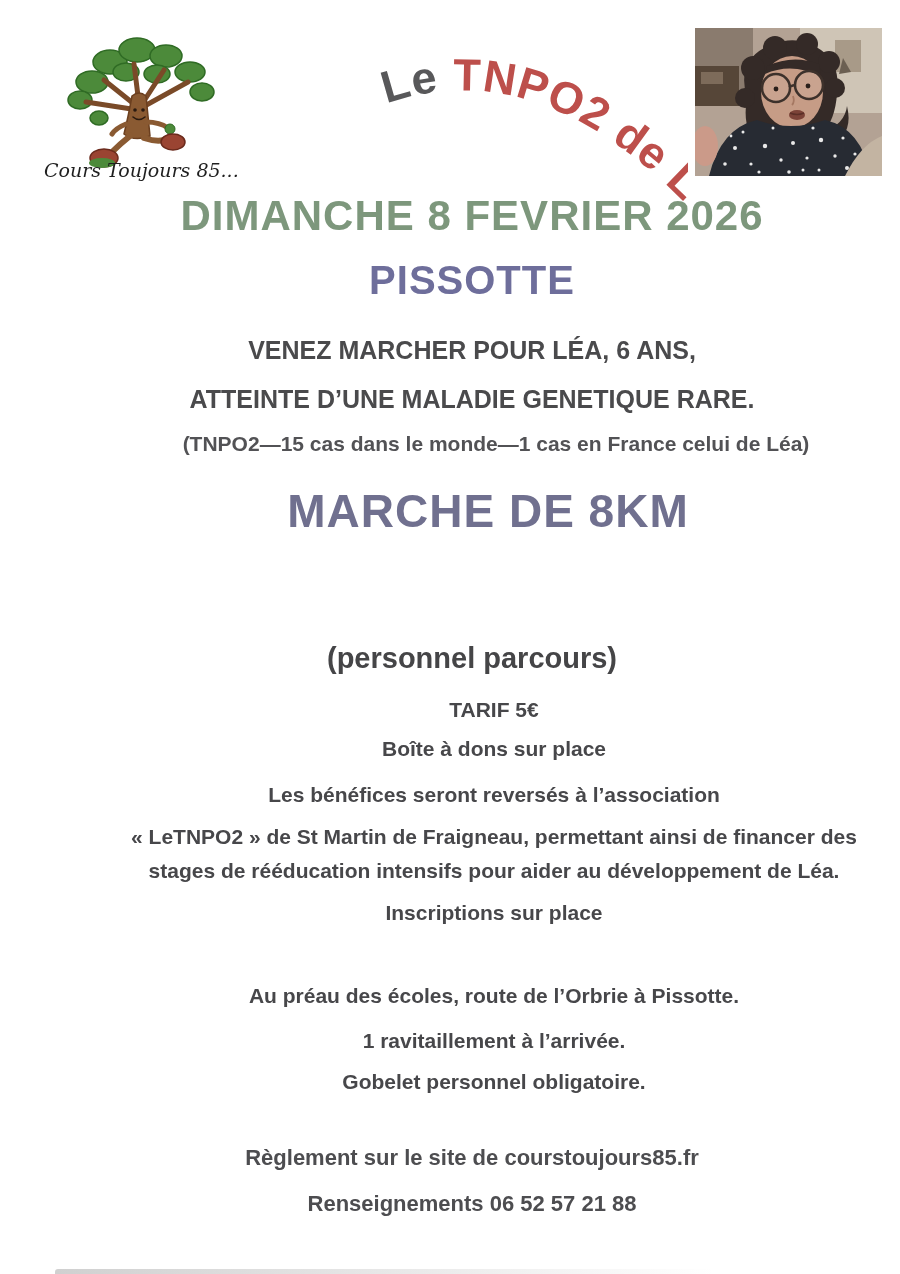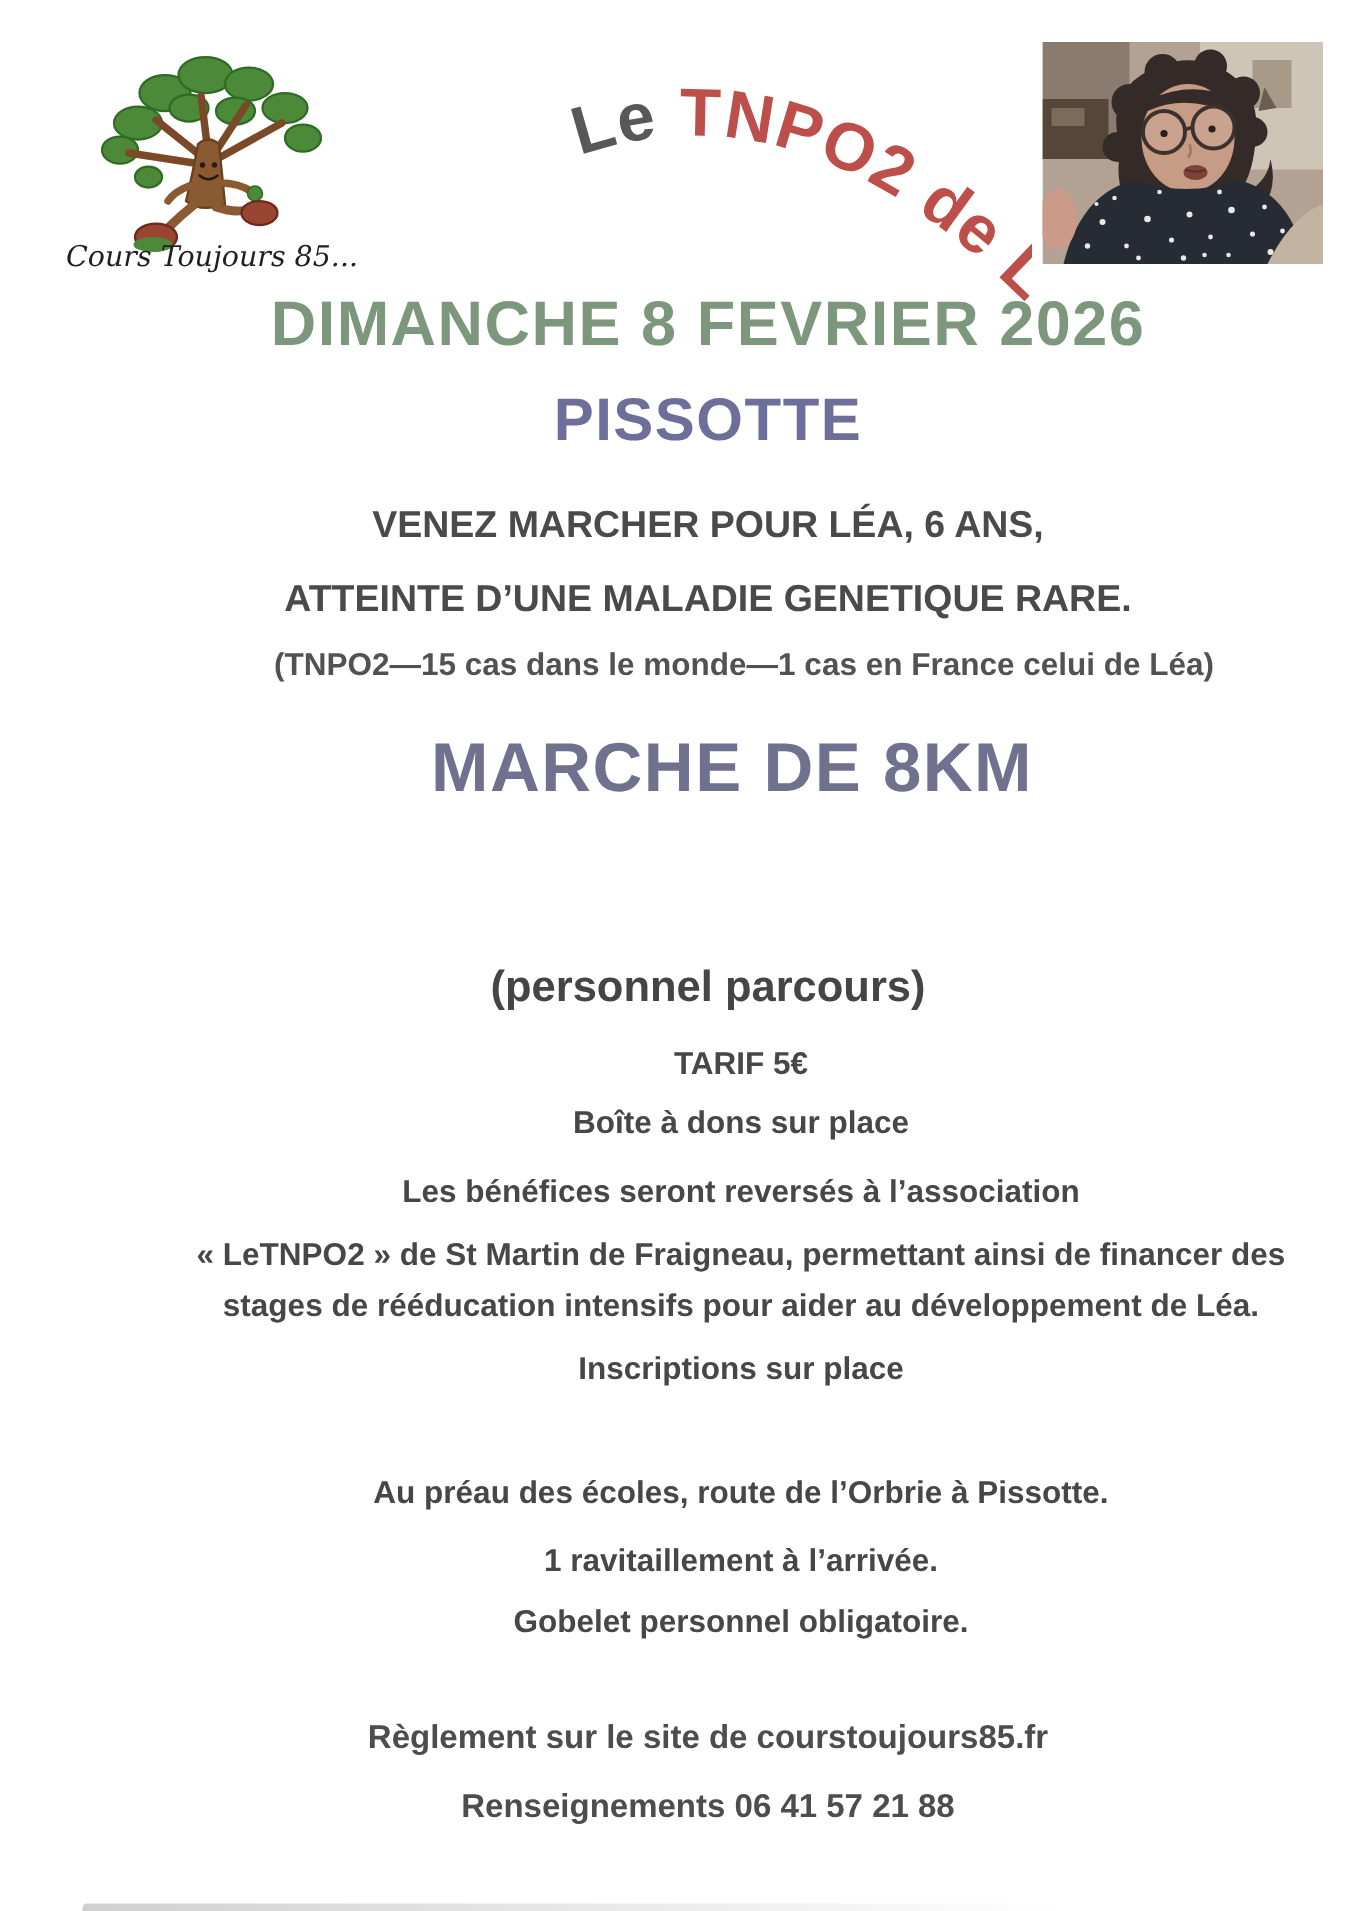--- a/index.html
+++ b/index.html
@@ -196,16 +196,16 @@
   <div class="line body-line don-line">Boîte à dons sur place</div>
   <div class="line body-line benef-line">Les bénéfices seront reversés à l’association</div>
   <div class="line body-line assoc-line1">« LeTNPO2 » de St Martin de Fraigneau, permettant ainsi de financer des</div>
   <div class="line body-line assoc-line2">stages de rééducation intensifs pour aider au développement de Léa.</div>
   <div class="line body-line inscr-line">Inscriptions sur place</div>
   <div class="line body-line place-line">Au préau des écoles, route de l’Orbrie à Pissotte.</div>
   <div class="line body-line ravi-line">1 ravitaillement à l’arrivée.</div>
   <div class="line body-line gobelet-line">Gobelet personnel obligatoire.</div>
 
   <div class="line site-line">Règlement sur le site de courstoujours85.fr</div>
-  <div class="line phone-line">Renseignements 06 41 57 21 88</div>
+  <div class="line phone-line">Renseignements 06 52 57 21 88</div>
 
   <div class="scan-smudge"></div>
 </div>
 
 </body></html>

